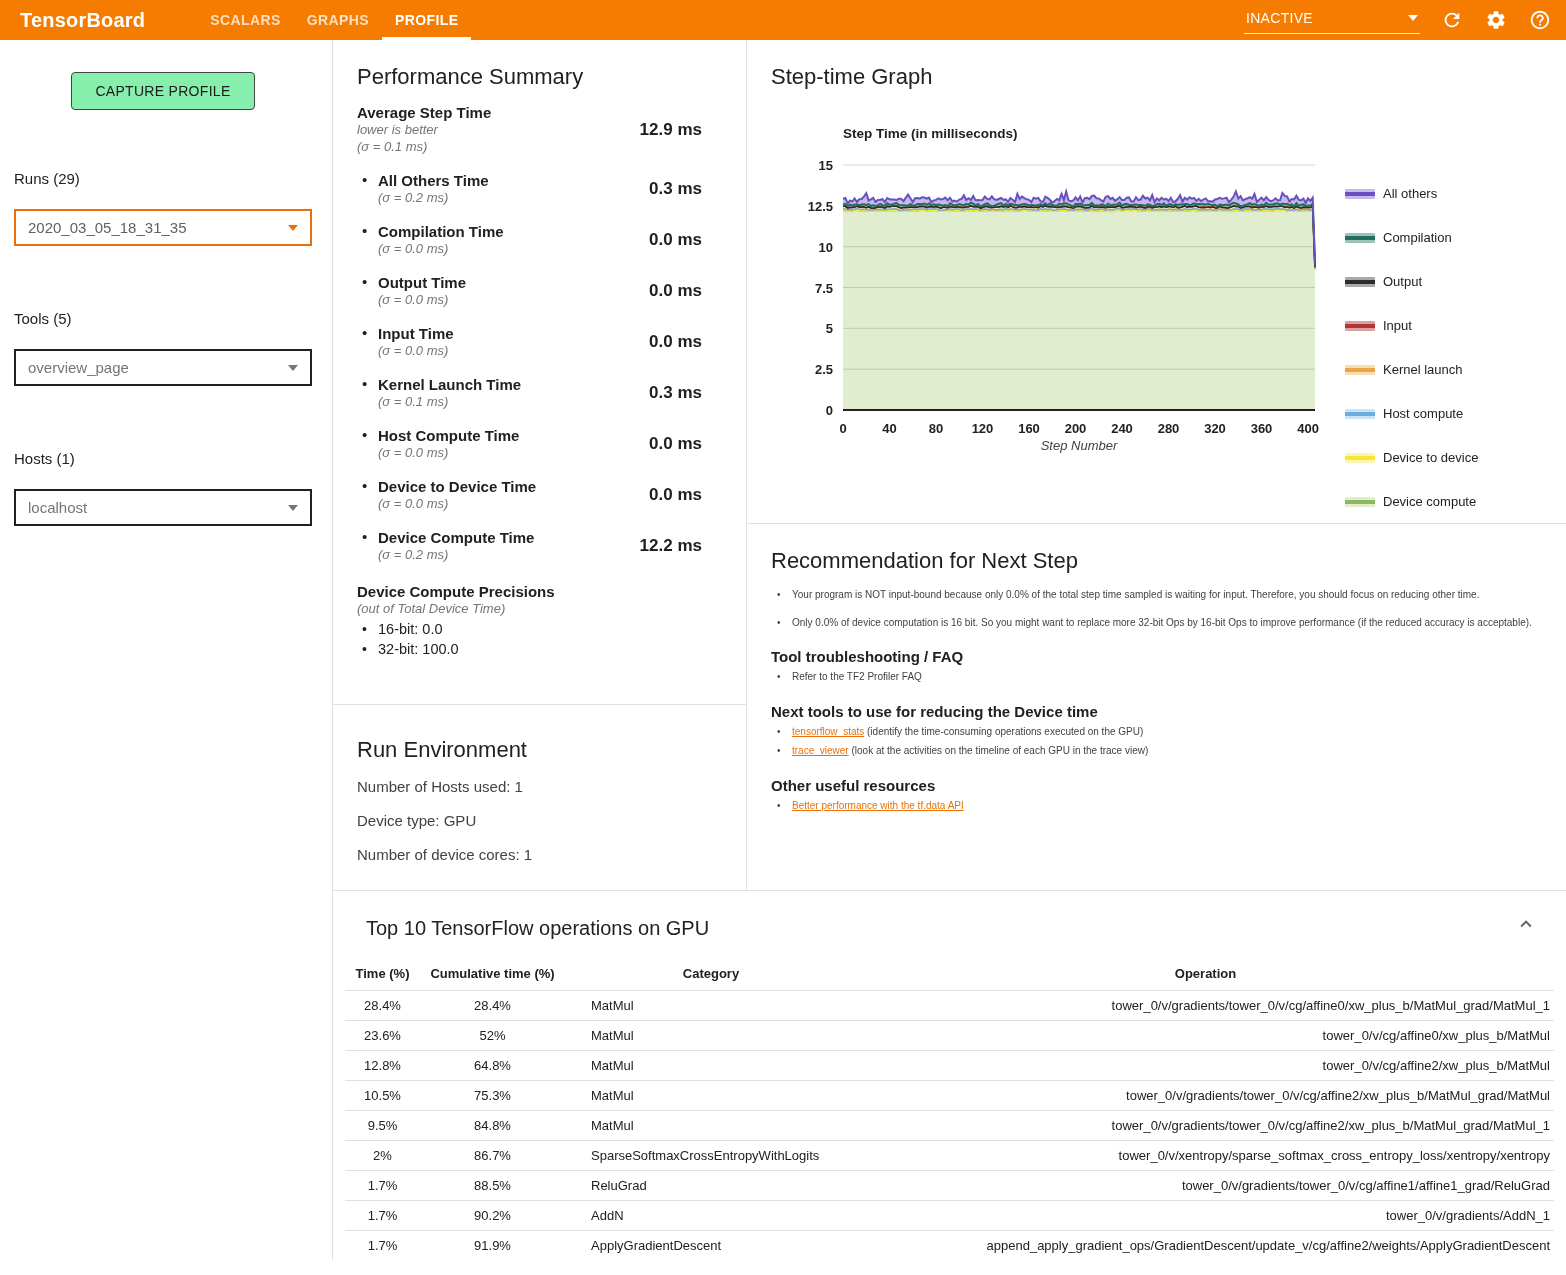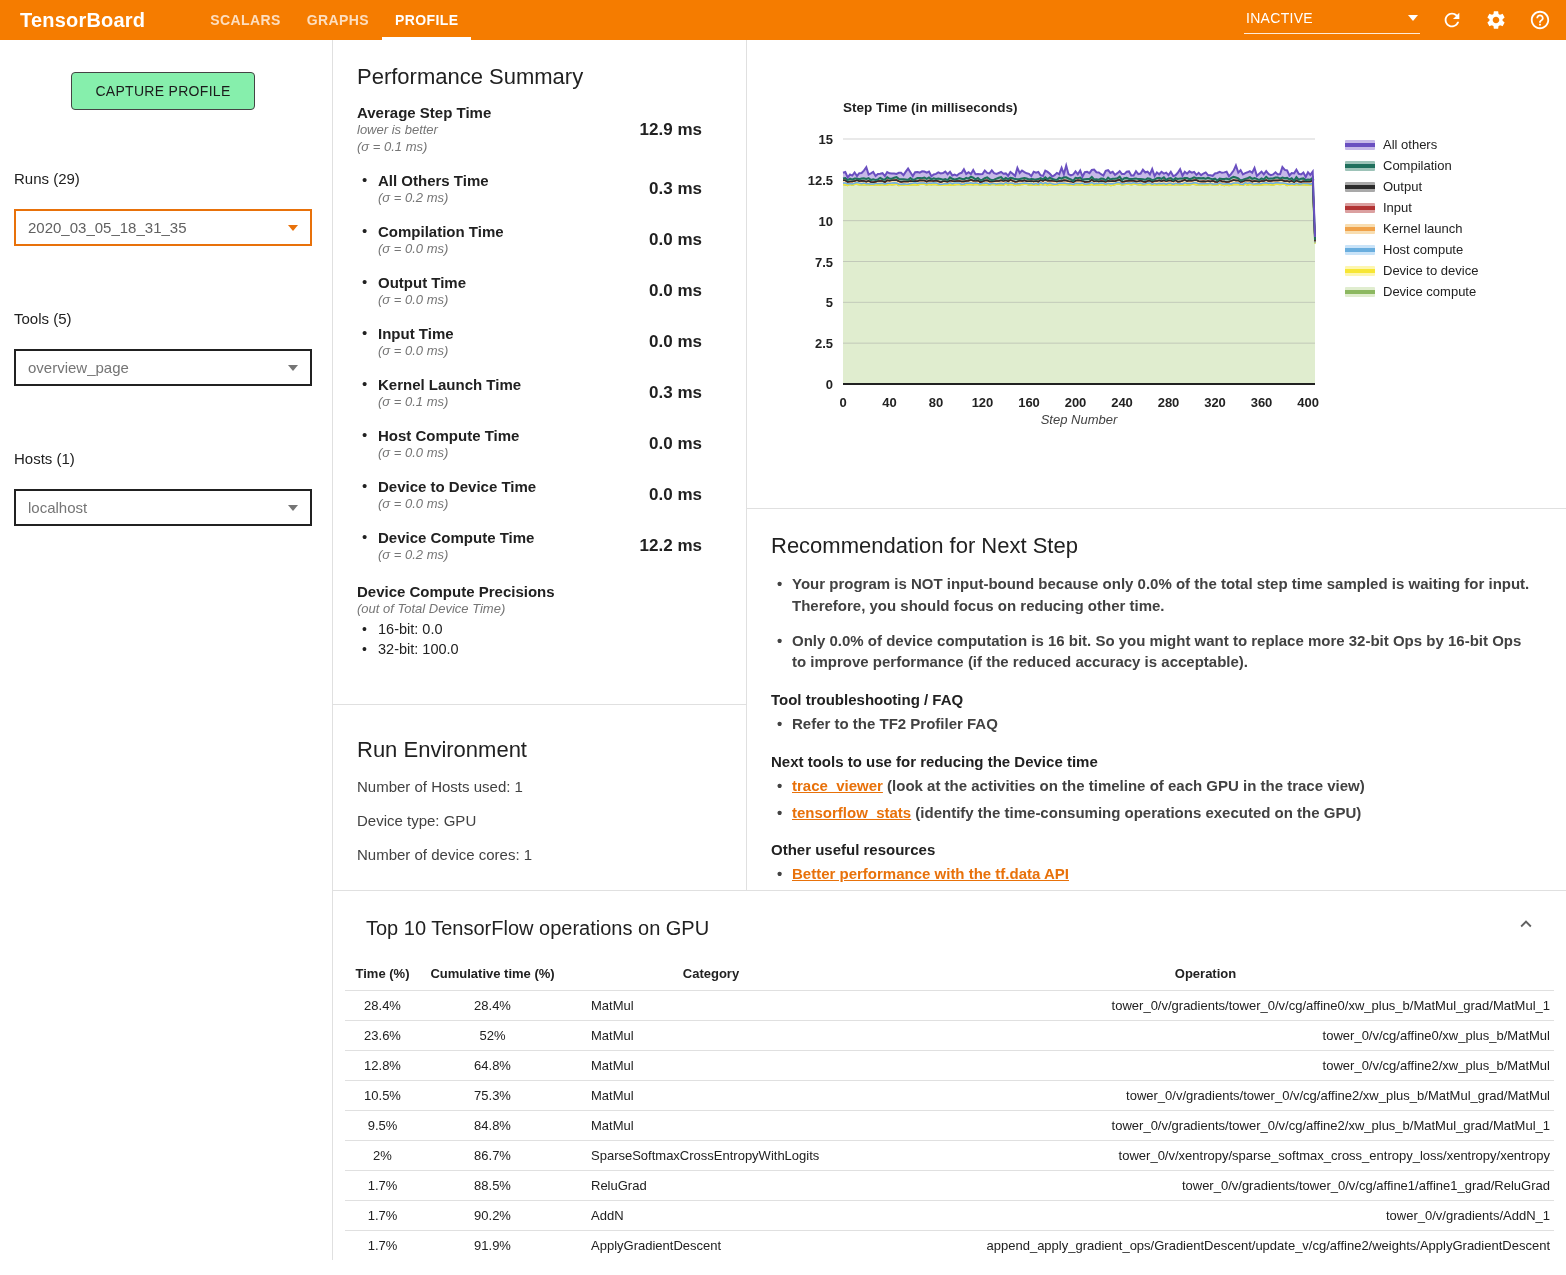--- a/index.html
+++ b/index.html
@@ -63,29 +63,29 @@
 
   
   .runenv { padding:32px 24px 0 24px; height:185px; }
   .runenv p { font-size:15px; color:#424242; margin-top:17px; }
   .runenv p:first-of-type { margin-top:15px; }
 
   
   .graph-sec { height:484px; padding:24px 0 0 24px; border-bottom:1px solid #e0e0e0; }
   .chart-row { display:flex; margin-top:30px; }
   .legend { margin-left:14px; margin-top:40px; }
-  .legend-item { display:flex; align-items:center; height:21px; }
+  .legend-item { display:flex; align-items:center; height:21px;margin-top:23px; }
   .lg-swatch { width:30px; height:10px; position:relative; border-radius:1px; }
   .lg-line { position:absolute; left:0; right:0; top:3px; height:4px; }
   .lg-label { margin-left:8px; font-size:13px; color:#222; }
 
   
   .rec-sec { padding:24px 30px 0 24px; }
   .rec-sec ul { list-style:none; margin-top:14px; }
-  .rec-sec li { font-size:15px; color:#424242; line-height:1.45; position:relative; padding-left:21px; margin-bottom:13px;font-weight:bold; }
+  .rec-sec li { font-size:10px; color:#424242; line-height:1.45; position:relative; padding-left:21px; margin-bottom:13px; }
   .rec-sec li::before { content:"•"; position:absolute; left:6px; color:#424242; }
   .rec-sub { font-size:15px; font-weight:bold; color:#212121; margin-top:18px; }
   .rec-sec ul.tight { margin-top:5px; }
   .rec-sec ul.tight li { margin-bottom:5px; }
   .link { color:#e8710a; text-decoration:underline; cursor:pointer; }
 
   
   .topops { border-top:1px solid #e0e0e0; height:370px; position:relative; padding-top:26px; }
   .topops-title { font-size:20px; font-weight:400; margin-left:33px; }
   .collapse-btn { position:absolute; top:20px; right:26px; width:28px; height:28px; background:none; border:none; cursor:pointer; }
@@ -240,20 +240,21 @@
         <div class="runenv">
           <div class="sec-title">Run Environment</div>
           <p>Number of Hosts used: 1</p>
           <p>Device type: GPU</p>
           <p>Number of device cores: 1</p>
         </div>
       </div>
 
       <div class="col-right">
         <div class="graph-sec">
+          <div class="sec-title">Step-time Graph</div>
           <div class="chart-row">
             <svg id="chart" width="560" height="340">
                 <path d="M72 78.71982987893747 L72.0 78.7 L74.3 78.0 L76.7 83.3 L79.0 80.5 L81.3 81.6 L83.6 78.5 L86.0 82.0 L88.3 79.2 L90.6 79.0 L92.9 76.6 L95.3 73.2 L97.6 80.5 L99.9 79.4 L102.2 78.0 L104.6 82.0 L106.9 80.0 L109.2 79.7 L111.5 79.2 L113.9 82.1 L116.2 78.1 L118.5 79.3 L120.8 79.6 L123.2 79.4 L125.5 79.9 L127.8 78.8 L130.1 78.7 L132.5 81.1 L134.8 77.7 L137.1 74.6 L139.4 78.2 L141.8 82.1 L144.1 78.2 L146.4 78.1 L148.7 78.6 L151.1 77.3 L153.4 77.5 L155.7 78.6 L158.0 77.5 L160.4 82.2 L162.7 80.4 L165.0 79.9 L167.3 78.4 L169.7 79.4 L172.0 79.1 L174.3 77.6 L176.6 80.2 L179.0 77.8 L181.3 81.4 L183.6 80.5 L185.9 81.6 L188.3 79.6 L190.6 78.8 L192.9 75.3 L195.2 79.9 L197.6 78.2 L199.9 80.0 L202.2 76.0 L204.5 80.3 L206.9 80.1 L209.2 80.2 L211.5 80.1 L213.8 76.5 L216.2 78.9 L218.5 79.4 L220.8 76.4 L223.1 79.2 L225.5 80.0 L227.8 79.0 L230.1 78.0 L232.4 79.7 L234.8 79.4 L237.1 81.8 L239.4 78.0 L241.7 79.7 L244.1 81.9 L246.4 73.9 L248.7 79.0 L251.0 76.5 L253.4 78.1 L255.7 79.3 L258.0 79.9 L260.3 82.2 L262.7 77.7 L265.0 78.7 L267.3 78.0 L269.6 81.3 L272.0 81.9 L274.3 76.7 L276.6 77.9 L278.9 79.8 L281.3 82.5 L283.6 81.2 L285.9 78.9 L288.2 80.2 L290.6 73.9 L292.9 80.1 L295.2 71.6 L297.5 80.2 L299.9 81.5 L302.2 80.5 L304.5 77.4 L306.8 80.2 L309.2 76.4 L311.5 82.5 L313.8 78.2 L316.1 77.8 L318.5 79.2 L320.8 76.0 L323.1 75.6 L325.4 78.2 L327.8 78.5 L330.1 80.2 L332.4 81.5 L334.7 76.8 L337.1 76.2 L339.4 78.9 L341.7 77.8 L344.0 80.8 L346.4 79.2 L348.7 77.1 L351.0 80.1 L353.3 80.1 L355.7 77.8 L358.0 77.4 L360.3 81.4 L362.6 81.5 L365.0 77.2 L367.3 80.1 L369.6 79.6 L371.9 75.8 L374.3 78.5 L376.6 77.6 L378.9 80.4 L381.2 75.1 L383.6 82.0 L385.9 78.5 L388.2 80.3 L390.5 77.8 L392.9 79.6 L395.2 78.6 L397.5 81.1 L399.8 77.8 L402.2 82.1 L404.5 81.3 L406.8 78.8 L409.1 75.3 L411.5 81.7 L413.8 77.8 L416.1 79.7 L418.4 77.3 L420.8 78.6 L423.1 78.0 L425.4 80.9 L427.7 78.8 L430.1 81.1 L432.4 79.5 L434.7 78.4 L437.0 81.1 L439.4 81.2 L441.7 81.8 L444.0 79.5 L446.3 79.0 L448.7 77.8 L451.0 78.8 L453.3 78.4 L455.6 77.7 L458.0 82.3 L460.3 79.6 L462.6 76.6 L464.9 71.5 L467.3 78.6 L469.6 76.1 L471.9 80.4 L474.2 79.1 L476.6 78.3 L478.9 77.1 L481.2 78.7 L483.5 73.9 L485.9 81.9 L488.2 79.7 L490.5 77.7 L492.8 80.4 L495.2 77.2 L497.5 79.9 L499.8 81.1 L502.1 80.4 L504.5 78.3 L506.8 80.4 L509.1 80.1 L511.4 73.1 L513.8 75.9 L516.1 76.4 L518.4 81.5 L520.7 79.0 L523.1 79.4 L525.4 75.8 L527.7 79.8 L530.0 80.5 L532.4 78.6 L534.7 83.0 L537.0 78.3 L539.3 80.9 L541.7 77.7 L544.0 143.0 L544 290 L72 290 Z" fill="#c7b9e8" stroke="none"></path>
                 <path d="M72 84.43516193683573 L72.0 84.4 L74.3 84.0 L76.7 86.1 L79.0 84.6 L81.3 85.7 L83.6 84.5 L86.0 84.5 L88.3 85.3 L90.6 84.5 L92.9 84.2 L95.3 84.9 L97.6 84.1 L99.9 86.0 L102.2 85.2 L104.6 85.9 L106.9 85.4 L109.2 83.9 L111.5 85.2 L113.9 85.6 L116.2 83.3 L118.5 84.6 L120.8 84.7 L123.2 83.7 L125.5 83.1 L127.8 84.9 L130.1 85.3 L132.5 85.3 L134.8 85.5 L137.1 85.9 L139.4 84.1 L141.8 85.9 L144.1 85.1 L146.4 84.1 L148.7 83.9 L151.1 84.3 L153.4 83.6 L155.7 84.8 L158.0 83.5 L160.4 85.3 L162.7 84.2 L165.0 84.9 L167.3 84.4 L169.7 84.9 L172.0 85.6 L174.3 85.0 L176.6 86.1 L179.0 83.3 L181.3 84.8 L183.6 85.4 L185.9 85.1 L188.3 84.0 L190.6 84.7 L192.9 85.3 L195.2 83.8 L197.6 84.6 L199.9 82.7 L202.2 83.6 L204.5 85.3 L206.9 83.9 L209.2 86.0 L211.5 85.7 L213.8 84.2 L216.2 83.4 L218.5 85.1 L220.8 86.2 L223.1 85.6 L225.5 84.6 L227.8 83.7 L230.1 83.1 L232.4 85.5 L234.8 83.9 L237.1 85.2 L239.4 83.7 L241.7 84.2 L244.1 85.1 L246.4 85.2 L248.7 84.9 L251.0 84.5 L253.4 84.1 L255.7 84.5 L258.0 85.4 L260.3 84.9 L262.7 85.3 L265.0 85.6 L267.3 85.1 L269.6 84.0 L272.0 85.3 L274.3 83.4 L276.6 85.3 L278.9 83.5 L281.3 85.1 L283.6 85.6 L285.9 85.9 L288.2 83.7 L290.6 84.7 L292.9 83.3 L295.2 83.3 L297.5 84.5 L299.9 85.3 L302.2 86.8 L304.5 83.8 L306.8 84.2 L309.2 83.6 L311.5 85.6 L313.8 85.2 L316.1 85.0 L318.5 84.9 L320.8 82.9 L323.1 85.5 L325.4 85.2 L327.8 85.7 L330.1 84.5 L332.4 84.7 L334.7 86.4 L337.1 83.7 L339.4 85.5 L341.7 84.8 L344.0 84.7 L346.4 84.3 L348.7 82.7 L351.0 86.0 L353.3 84.3 L355.7 83.9 L358.0 84.9 L360.3 84.9 L362.6 84.7 L365.0 84.4 L367.3 85.1 L369.6 84.9 L371.9 85.2 L374.3 85.8 L376.6 84.4 L378.9 84.8 L381.2 86.2 L383.6 85.4 L385.9 84.2 L388.2 83.8 L390.5 84.8 L392.9 83.3 L395.2 85.9 L397.5 84.5 L399.8 84.1 L402.2 86.1 L404.5 84.2 L406.8 85.0 L409.1 84.4 L411.5 84.6 L413.8 83.9 L416.1 84.0 L418.4 85.1 L420.8 84.5 L423.1 83.4 L425.4 84.2 L427.7 84.0 L430.1 84.3 L432.4 84.1 L434.7 84.8 L437.0 83.7 L439.4 84.6 L441.7 85.2 L444.0 84.7 L446.3 86.5 L448.7 84.6 L451.0 85.0 L453.3 84.9 L455.6 84.6 L458.0 85.5 L460.3 83.9 L462.6 82.9 L464.9 83.5 L467.3 84.4 L469.6 86.5 L471.9 85.8 L474.2 84.9 L476.6 84.2 L478.9 83.1 L481.2 84.9 L483.5 84.0 L485.9 84.8 L488.2 86.1 L490.5 84.4 L492.8 85.4 L495.2 82.9 L497.5 84.7 L499.8 84.5 L502.1 84.5 L504.5 83.5 L506.8 83.4 L509.1 84.7 L511.4 83.5 L513.8 84.3 L516.1 83.9 L518.4 85.4 L520.7 84.3 L523.1 86.6 L525.4 83.2 L527.7 85.7 L530.0 84.7 L532.4 84.4 L534.7 86.1 L537.0 85.6 L539.3 85.7 L541.7 83.8 L544.0 145.9 L544 290 L72 290 Z" fill="#9dc3b8" stroke="none"></path>
                 <path d="M72 86.27735547238962 L72.0 86.3 L74.3 86.3 L76.7 87.9 L79.0 87.5 L81.3 87.4 L83.6 87.1 L86.0 86.1 L88.3 87.2 L90.6 86.7 L92.9 86.9 L95.3 87.8 L97.6 86.8 L99.9 88.0 L102.2 88.2 L104.6 87.7 L106.9 87.0 L109.2 87.0 L111.5 87.1 L113.9 88.1 L116.2 86.3 L118.5 86.7 L120.8 86.3 L123.2 86.2 L125.5 86.1 L127.8 87.2 L130.1 88.0 L132.5 87.4 L134.8 87.6 L137.1 87.4 L139.4 86.9 L141.8 87.3 L144.1 86.9 L146.4 87.2 L148.7 86.3 L151.1 86.4 L153.4 86.6 L155.7 87.6 L158.0 86.5 L160.4 86.8 L162.7 86.9 L165.0 86.6 L167.3 87.3 L169.7 88.1 L172.0 87.3 L174.3 87.3 L176.6 87.7 L179.0 86.5 L181.3 87.0 L183.6 87.2 L185.9 87.1 L188.3 87.0 L190.6 87.5 L192.9 87.5 L195.2 86.9 L197.6 86.8 L199.9 85.8 L202.2 86.8 L204.5 86.7 L206.9 86.5 L209.2 88.1 L211.5 87.5 L213.8 86.5 L216.2 86.3 L218.5 87.5 L220.8 87.6 L223.1 87.3 L225.5 87.0 L227.8 86.9 L230.1 86.2 L232.4 86.9 L234.8 86.2 L237.1 87.4 L239.4 85.9 L241.7 86.9 L244.1 87.7 L246.4 87.4 L248.7 86.5 L251.0 86.9 L253.4 86.4 L255.7 87.2 L258.0 87.2 L260.3 87.0 L262.7 87.4 L265.0 87.1 L267.3 87.6 L269.6 86.1 L272.0 86.9 L274.3 85.7 L276.6 86.7 L278.9 86.4 L281.3 86.8 L283.6 87.1 L285.9 87.4 L288.2 86.9 L290.6 86.9 L292.9 86.2 L295.2 86.5 L297.5 87.2 L299.9 87.4 L302.2 88.2 L304.5 86.8 L306.8 86.3 L309.2 86.6 L311.5 86.9 L313.8 87.9 L316.1 87.7 L318.5 87.5 L320.8 85.6 L323.1 87.5 L325.4 86.7 L327.8 87.4 L330.1 87.0 L332.4 87.2 L334.7 87.8 L337.1 86.7 L339.4 87.3 L341.7 87.0 L344.0 87.2 L346.4 86.2 L348.7 85.7 L351.0 87.8 L353.3 87.5 L355.7 86.9 L358.0 86.7 L360.3 86.5 L362.6 86.7 L365.0 87.5 L367.3 87.3 L369.6 86.5 L371.9 87.5 L374.3 88.0 L376.6 87.0 L378.9 86.6 L381.2 88.0 L383.6 87.0 L385.9 87.1 L388.2 86.3 L390.5 87.3 L392.9 86.4 L395.2 87.3 L397.5 86.5 L399.8 86.6 L402.2 87.5 L404.5 86.2 L406.8 87.8 L409.1 87.6 L411.5 86.8 L413.8 85.8 L416.1 87.1 L418.4 86.5 L420.8 86.7 L423.1 86.3 L425.4 86.1 L427.7 87.2 L430.1 87.6 L432.4 87.2 L434.7 87.6 L437.0 86.9 L439.4 87.4 L441.7 86.8 L444.0 87.8 L446.3 87.9 L448.7 86.1 L451.0 87.5 L453.3 87.4 L455.6 87.9 L458.0 87.7 L460.3 86.9 L462.6 86.1 L464.9 86.5 L467.3 86.4 L469.6 88.0 L471.9 87.6 L474.2 86.3 L476.6 86.6 L478.9 86.4 L481.2 87.6 L483.5 87.0 L485.9 87.3 L488.2 87.7 L490.5 86.9 L492.8 86.9 L495.2 86.1 L497.5 87.1 L499.8 86.9 L502.1 86.5 L504.5 86.5 L506.8 86.4 L509.1 86.2 L511.4 86.2 L513.8 87.2 L516.1 86.9 L518.4 87.7 L520.7 86.9 L523.1 88.1 L525.4 86.3 L527.7 87.6 L530.0 87.9 L532.4 87.2 L534.7 87.6 L537.0 87.4 L539.3 87.4 L541.7 86.3 L544.0 147.2 L544 290 L72 290 Z" fill="#a9a9a9" stroke="none"></path>
                 <path d="M72 86.27735547238962 L72.0 86.3 L74.3 86.3 L76.7 87.9 L79.0 87.5 L81.3 87.4 L83.6 87.1 L86.0 86.1 L88.3 87.2 L90.6 86.7 L92.9 86.9 L95.3 87.8 L97.6 86.8 L99.9 88.0 L102.2 88.2 L104.6 87.7 L106.9 87.0 L109.2 87.0 L111.5 87.1 L113.9 88.1 L116.2 86.3 L118.5 86.7 L120.8 86.3 L123.2 86.2 L125.5 86.1 L127.8 87.2 L130.1 88.0 L132.5 87.4 L134.8 87.6 L137.1 87.4 L139.4 86.9 L141.8 87.3 L144.1 86.9 L146.4 87.2 L148.7 86.3 L151.1 86.4 L153.4 86.6 L155.7 87.6 L158.0 86.5 L160.4 86.8 L162.7 86.9 L165.0 86.6 L167.3 87.3 L169.7 88.1 L172.0 87.3 L174.3 87.3 L176.6 87.7 L179.0 86.5 L181.3 87.0 L183.6 87.2 L185.9 87.1 L188.3 87.0 L190.6 87.5 L192.9 87.5 L195.2 86.9 L197.6 86.8 L199.9 85.8 L202.2 86.8 L204.5 86.7 L206.9 86.5 L209.2 88.1 L211.5 87.5 L213.8 86.5 L216.2 86.3 L218.5 87.5 L220.8 87.6 L223.1 87.3 L225.5 87.0 L227.8 86.9 L230.1 86.2 L232.4 86.9 L234.8 86.2 L237.1 87.4 L239.4 85.9 L241.7 86.9 L244.1 87.7 L246.4 87.4 L248.7 86.5 L251.0 86.9 L253.4 86.4 L255.7 87.2 L258.0 87.2 L260.3 87.0 L262.7 87.4 L265.0 87.1 L267.3 87.6 L269.6 86.1 L272.0 86.9 L274.3 85.7 L276.6 86.7 L278.9 86.4 L281.3 86.8 L283.6 87.1 L285.9 87.4 L288.2 86.9 L290.6 86.9 L292.9 86.2 L295.2 86.5 L297.5 87.2 L299.9 87.4 L302.2 88.2 L304.5 86.8 L306.8 86.3 L309.2 86.6 L311.5 86.9 L313.8 87.9 L316.1 87.7 L318.5 87.5 L320.8 85.6 L323.1 87.5 L325.4 86.7 L327.8 87.4 L330.1 87.0 L332.4 87.2 L334.7 87.8 L337.1 86.7 L339.4 87.3 L341.7 87.0 L344.0 87.2 L346.4 86.2 L348.7 85.7 L351.0 87.8 L353.3 87.5 L355.7 86.9 L358.0 86.7 L360.3 86.5 L362.6 86.7 L365.0 87.5 L367.3 87.3 L369.6 86.5 L371.9 87.5 L374.3 88.0 L376.6 87.0 L378.9 86.6 L381.2 88.0 L383.6 87.0 L385.9 87.1 L388.2 86.3 L390.5 87.3 L392.9 86.4 L395.2 87.3 L397.5 86.5 L399.8 86.6 L402.2 87.5 L404.5 86.2 L406.8 87.8 L409.1 87.6 L411.5 86.8 L413.8 85.8 L416.1 87.1 L418.4 86.5 L420.8 86.7 L423.1 86.3 L425.4 86.1 L427.7 87.2 L430.1 87.6 L432.4 87.2 L434.7 87.6 L437.0 86.9 L439.4 87.4 L441.7 86.8 L444.0 87.8 L446.3 87.9 L448.7 86.1 L451.0 87.5 L453.3 87.4 L455.6 87.9 L458.0 87.7 L460.3 86.9 L462.6 86.1 L464.9 86.5 L467.3 86.4 L469.6 88.0 L471.9 87.6 L474.2 86.3 L476.6 86.6 L478.9 86.4 L481.2 87.6 L483.5 87.0 L485.9 87.3 L488.2 87.7 L490.5 86.9 L492.8 86.9 L495.2 86.1 L497.5 87.1 L499.8 86.9 L502.1 86.5 L504.5 86.5 L506.8 86.4 L509.1 86.2 L511.4 86.2 L513.8 87.2 L516.1 86.9 L518.4 87.7 L520.7 86.9 L523.1 88.1 L525.4 86.3 L527.7 87.6 L530.0 87.9 L532.4 87.2 L534.7 87.6 L537.0 87.4 L539.3 87.4 L541.7 86.3 L544.0 147.2 L544 290 L72 290 Z" fill="#dba0a0" stroke="none"></path>
                 <path d="M72 86.27735547238962 L72.0 86.3 L74.3 86.3 L76.7 87.9 L79.0 87.5 L81.3 87.4 L83.6 87.1 L86.0 86.1 L88.3 87.2 L90.6 86.7 L92.9 86.9 L95.3 87.8 L97.6 86.8 L99.9 88.0 L102.2 88.2 L104.6 87.7 L106.9 87.0 L109.2 87.0 L111.5 87.1 L113.9 88.1 L116.2 86.3 L118.5 86.7 L120.8 86.3 L123.2 86.2 L125.5 86.1 L127.8 87.2 L130.1 88.0 L132.5 87.4 L134.8 87.6 L137.1 87.4 L139.4 86.9 L141.8 87.3 L144.1 86.9 L146.4 87.2 L148.7 86.3 L151.1 86.4 L153.4 86.6 L155.7 87.6 L158.0 86.5 L160.4 86.8 L162.7 86.9 L165.0 86.6 L167.3 87.3 L169.7 88.1 L172.0 87.3 L174.3 87.3 L176.6 87.7 L179.0 86.5 L181.3 87.0 L183.6 87.2 L185.9 87.1 L188.3 87.0 L190.6 87.5 L192.9 87.5 L195.2 86.9 L197.6 86.8 L199.9 85.8 L202.2 86.8 L204.5 86.7 L206.9 86.5 L209.2 88.1 L211.5 87.5 L213.8 86.5 L216.2 86.3 L218.5 87.5 L220.8 87.6 L223.1 87.3 L225.5 87.0 L227.8 86.9 L230.1 86.2 L232.4 86.9 L234.8 86.2 L237.1 87.4 L239.4 85.9 L241.7 86.9 L244.1 87.7 L246.4 87.4 L248.7 86.5 L251.0 86.9 L253.4 86.4 L255.7 87.2 L258.0 87.2 L260.3 87.0 L262.7 87.4 L265.0 87.1 L267.3 87.6 L269.6 86.1 L272.0 86.9 L274.3 85.7 L276.6 86.7 L278.9 86.4 L281.3 86.8 L283.6 87.1 L285.9 87.4 L288.2 86.9 L290.6 86.9 L292.9 86.2 L295.2 86.5 L297.5 87.2 L299.9 87.4 L302.2 88.2 L304.5 86.8 L306.8 86.3 L309.2 86.6 L311.5 86.9 L313.8 87.9 L316.1 87.7 L318.5 87.5 L320.8 85.6 L323.1 87.5 L325.4 86.7 L327.8 87.4 L330.1 87.0 L332.4 87.2 L334.7 87.8 L337.1 86.7 L339.4 87.3 L341.7 87.0 L344.0 87.2 L346.4 86.2 L348.7 85.7 L351.0 87.8 L353.3 87.5 L355.7 86.9 L358.0 86.7 L360.3 86.5 L362.6 86.7 L365.0 87.5 L367.3 87.3 L369.6 86.5 L371.9 87.5 L374.3 88.0 L376.6 87.0 L378.9 86.6 L381.2 88.0 L383.6 87.0 L385.9 87.1 L388.2 86.3 L390.5 87.3 L392.9 86.4 L395.2 87.3 L397.5 86.5 L399.8 86.6 L402.2 87.5 L404.5 86.2 L406.8 87.8 L409.1 87.6 L411.5 86.8 L413.8 85.8 L416.1 87.1 L418.4 86.5 L420.8 86.7 L423.1 86.3 L425.4 86.1 L427.7 87.2 L430.1 87.6 L432.4 87.2 L434.7 87.6 L437.0 86.9 L439.4 87.4 L441.7 86.8 L444.0 87.8 L446.3 87.9 L448.7 86.1 L451.0 87.5 L453.3 87.4 L455.6 87.9 L458.0 87.7 L460.3 86.9 L462.6 86.1 L464.9 86.5 L467.3 86.4 L469.6 88.0 L471.9 87.6 L474.2 86.3 L476.6 86.6 L478.9 86.4 L481.2 87.6 L483.5 87.0 L485.9 87.3 L488.2 87.7 L490.5 86.9 L492.8 86.9 L495.2 86.1 L497.5 87.1 L499.8 86.9 L502.1 86.5 L504.5 86.5 L506.8 86.4 L509.1 86.2 L511.4 86.2 L513.8 87.2 L516.1 86.9 L518.4 87.7 L520.7 86.9 L523.1 88.1 L525.4 86.3 L527.7 87.6 L530.0 87.9 L532.4 87.2 L534.7 87.6 L537.0 87.4 L539.3 87.4 L541.7 86.3 L544.0 147.2 L544 290 L72 290 Z" fill="#f8ddb0" stroke="none"></path>
                 <path d="M72 88.94914128653707 L72.0 88.9 L74.3 89.1 L76.7 89.7 L79.0 89.5 L81.3 90.0 L83.6 89.2 L86.0 88.4 L88.3 89.1 L90.6 89.8 L92.9 89.1 L95.3 89.7 L97.6 89.8 L99.9 90.0 L102.2 90.0 L104.6 89.6 L106.9 89.6 L109.2 89.6 L111.5 89.2 L113.9 90.0 L116.2 89.2 L118.5 89.3 L120.8 89.1 L123.2 88.8 L125.5 89.1 L127.8 89.9 L130.1 90.2 L132.5 89.8 L134.8 90.1 L137.1 90.3 L139.4 89.4 L141.8 89.3 L144.1 88.7 L146.4 89.4 L148.7 89.0 L151.1 89.0 L153.4 89.1 L155.7 89.7 L158.0 88.9 L160.4 89.3 L162.7 88.8 L165.0 88.9 L167.3 89.7 L169.7 90.4 L172.0 90.1 L174.3 89.6 L176.6 89.7 L179.0 88.9 L181.3 89.8 L183.6 89.1 L185.9 89.1 L188.3 89.1 L190.6 90.2 L192.9 90.0 L195.2 89.0 L197.6 89.3 L199.9 88.7 L202.2 89.4 L204.5 88.7 L206.9 89.4 L209.2 90.0 L211.5 89.3 L213.8 89.1 L216.2 89.2 L218.5 90.2 L220.8 89.5 L223.1 89.6 L225.5 89.9 L227.8 89.6 L230.1 89.2 L232.4 90.0 L234.8 88.3 L237.1 89.6 L239.4 88.9 L241.7 89.2 L244.1 89.9 L246.4 89.7 L248.7 89.4 L251.0 89.2 L253.4 88.9 L255.7 89.3 L258.0 89.8 L260.3 89.3 L262.7 90.2 L265.0 89.3 L267.3 90.4 L269.6 88.5 L272.0 89.9 L274.3 88.7 L276.6 89.7 L278.9 89.1 L281.3 89.8 L283.6 90.2 L285.9 89.9 L288.2 89.0 L290.6 89.2 L292.9 89.1 L295.2 89.5 L297.5 89.7 L299.9 89.8 L302.2 90.4 L304.5 89.3 L306.8 89.4 L309.2 89.5 L311.5 89.1 L313.8 90.2 L316.1 89.9 L318.5 89.6 L320.8 88.4 L323.1 90.0 L325.4 89.3 L327.8 89.5 L330.1 89.0 L332.4 89.3 L334.7 90.2 L337.1 89.3 L339.4 89.8 L341.7 89.8 L344.0 89.3 L346.4 88.3 L348.7 88.5 L351.0 90.0 L353.3 89.5 L355.7 89.2 L358.0 88.8 L360.3 89.5 L362.6 88.6 L365.0 89.4 L367.3 89.4 L369.6 89.0 L371.9 89.9 L374.3 89.8 L376.6 89.1 L378.9 89.1 L381.2 90.1 L383.6 89.4 L385.9 89.9 L388.2 89.3 L390.5 89.7 L392.9 89.2 L395.2 90.2 L397.5 89.3 L399.8 89.2 L402.2 90.3 L404.5 89.3 L406.8 89.7 L409.1 89.6 L411.5 89.9 L413.8 88.8 L416.1 89.4 L418.4 89.5 L420.8 89.5 L423.1 88.6 L425.4 89.1 L427.7 89.7 L430.1 89.7 L432.4 89.6 L434.7 89.8 L437.0 89.7 L439.4 89.2 L441.7 89.9 L444.0 90.0 L446.3 89.9 L448.7 88.9 L451.0 89.7 L453.3 90.1 L455.6 89.7 L458.0 89.7 L460.3 89.9 L462.6 89.1 L464.9 89.0 L467.3 89.1 L469.6 90.0 L471.9 90.4 L474.2 88.6 L476.6 89.4 L478.9 88.7 L481.2 89.7 L483.5 89.9 L485.9 89.4 L488.2 89.7 L490.5 89.6 L492.8 89.1 L495.2 88.7 L497.5 89.4 L499.8 89.0 L502.1 89.5 L504.5 88.7 L506.8 88.8 L509.1 88.9 L511.4 89.1 L513.8 89.3 L516.1 89.8 L518.4 90.3 L520.7 89.5 L523.1 90.3 L525.4 89.2 L527.7 90.0 L530.0 89.9 L532.4 89.2 L534.7 89.6 L537.0 89.5 L539.3 90.1 L541.7 89.3 L544.0 148.6 L544 290 L72 290 Z" fill="#c9e3f8" stroke="none"></path>
                 <path d="M72 90.60122443082435 L72.0 90.6 L74.3 90.8 L76.7 91.4 L79.0 90.4 L81.3 91.3 L83.6 90.3 L86.0 90.2 L88.3 90.8 L90.6 90.7 L92.9 90.6 L95.3 90.8 L97.6 90.8 L99.9 91.2 L102.2 91.2 L104.6 90.6 L106.9 91.3 L109.2 90.9 L111.5 90.6 L113.9 91.2 L116.2 90.9 L118.5 90.2 L120.8 90.7 L123.2 90.4 L125.5 90.2 L127.8 91.4 L130.1 91.0 L132.5 91.1 L134.8 91.2 L137.1 91.2 L139.4 90.9 L141.8 90.7 L144.1 90.5 L146.4 91.1 L148.7 90.3 L151.1 90.1 L153.4 90.2 L155.7 91.0 L158.0 90.3 L160.4 90.8 L162.7 90.3 L165.0 90.6 L167.3 91.0 L169.7 91.2 L172.0 90.9 L174.3 91.2 L176.6 91.2 L179.0 90.7 L181.3 91.3 L183.6 90.7 L185.9 90.6 L188.3 90.4 L190.6 91.1 L192.9 91.3 L195.2 90.5 L197.6 90.2 L199.9 90.5 L202.2 90.8 L204.5 90.3 L206.9 90.5 L209.2 90.9 L211.5 90.9 L213.8 90.8 L216.2 90.6 L218.5 91.2 L220.8 90.4 L223.1 90.4 L225.5 91.3 L227.8 91.1 L230.1 90.9 L232.4 91.1 L234.8 90.1 L237.1 91.0 L239.4 90.2 L241.7 90.6 L244.1 91.4 L246.4 91.1 L248.7 91.1 L251.0 90.4 L253.4 90.3 L255.7 90.2 L258.0 91.0 L260.3 90.7 L262.7 91.3 L265.0 90.8 L267.3 91.2 L269.6 90.3 L272.0 90.8 L274.3 90.4 L276.6 91.4 L278.9 90.6 L281.3 90.9 L283.6 91.3 L285.9 91.3 L288.2 90.6 L290.6 90.6 L292.9 90.6 L295.2 90.5 L297.5 90.7 L299.9 91.3 L302.2 91.3 L304.5 90.8 L306.8 90.8 L309.2 90.9 L311.5 90.7 L313.8 91.2 L316.1 91.0 L318.5 91.1 L320.8 90.2 L323.1 91.2 L325.4 91.0 L327.8 91.0 L330.1 90.5 L332.4 90.8 L334.7 91.2 L337.1 90.4 L339.4 91.4 L341.7 91.2 L344.0 90.5 L346.4 90.1 L348.7 90.1 L351.0 90.9 L353.3 90.4 L355.7 90.2 L358.0 90.3 L360.3 90.7 L362.6 90.2 L365.0 90.2 L367.3 90.7 L369.6 90.7 L371.9 91.0 L374.3 90.7 L376.6 90.6 L378.9 90.6 L381.2 91.2 L383.6 90.8 L385.9 91.1 L388.2 91.1 L390.5 91.2 L392.9 90.8 L395.2 91.3 L397.5 90.6 L399.8 90.7 L402.2 91.2 L404.5 90.8 L406.8 90.6 L409.1 91.1 L411.5 91.3 L413.8 90.5 L416.1 91.1 L418.4 90.9 L420.8 90.3 L423.1 90.2 L425.4 90.8 L427.7 90.7 L430.1 90.8 L432.4 91.3 L434.7 90.7 L437.0 91.0 L439.4 90.2 L441.7 91.0 L444.0 91.1 L446.3 91.2 L448.7 90.1 L451.0 91.0 L453.3 91.4 L455.6 90.7 L458.0 91.4 L460.3 90.9 L462.6 90.4 L464.9 90.3 L467.3 90.4 L469.6 91.2 L471.9 91.2 L474.2 90.1 L476.6 91.2 L478.9 90.4 L481.2 90.6 L483.5 91.2 L485.9 91.1 L488.2 90.7 L490.5 91.0 L492.8 90.4 L495.2 90.4 L497.5 90.2 L499.8 90.7 L502.1 91.0 L504.5 90.3 L506.8 90.3 L509.1 90.4 L511.4 90.2 L513.8 90.1 L516.1 91.4 L518.4 91.1 L520.7 91.2 L523.1 91.3 L525.4 90.5 L527.7 91.1 L530.0 90.8 L532.4 90.6 L534.7 90.9 L537.0 91.0 L539.3 91.1 L541.7 90.5 L544.0 149.5 L544 290 L72 290 Z" fill="#fdf6b0" stroke="none"></path>
                 <path d="M72 90.60122443082435 L72.0 90.6 L74.3 90.8 L76.7 91.4 L79.0 90.4 L81.3 91.3 L83.6 90.3 L86.0 90.2 L88.3 90.8 L90.6 90.7 L92.9 90.6 L95.3 90.8 L97.6 90.8 L99.9 91.2 L102.2 91.2 L104.6 90.6 L106.9 91.3 L109.2 90.9 L111.5 90.6 L113.9 91.2 L116.2 90.9 L118.5 90.2 L120.8 90.7 L123.2 90.4 L125.5 90.2 L127.8 91.4 L130.1 91.0 L132.5 91.1 L134.8 91.2 L137.1 91.2 L139.4 90.9 L141.8 90.7 L144.1 90.5 L146.4 91.1 L148.7 90.3 L151.1 90.1 L153.4 90.2 L155.7 91.0 L158.0 90.3 L160.4 90.8 L162.7 90.3 L165.0 90.6 L167.3 91.0 L169.7 91.2 L172.0 90.9 L174.3 91.2 L176.6 91.2 L179.0 90.7 L181.3 91.3 L183.6 90.7 L185.9 90.6 L188.3 90.4 L190.6 91.1 L192.9 91.3 L195.2 90.5 L197.6 90.2 L199.9 90.5 L202.2 90.8 L204.5 90.3 L206.9 90.5 L209.2 90.9 L211.5 90.9 L213.8 90.8 L216.2 90.6 L218.5 91.2 L220.8 90.4 L223.1 90.4 L225.5 91.3 L227.8 91.1 L230.1 90.9 L232.4 91.1 L234.8 90.1 L237.1 91.0 L239.4 90.2 L241.7 90.6 L244.1 91.4 L246.4 91.1 L248.7 91.1 L251.0 90.4 L253.4 90.3 L255.7 90.2 L258.0 91.0 L260.3 90.7 L262.7 91.3 L265.0 90.8 L267.3 91.2 L269.6 90.3 L272.0 90.8 L274.3 90.4 L276.6 91.4 L278.9 90.6 L281.3 90.9 L283.6 91.3 L285.9 91.3 L288.2 90.6 L290.6 90.6 L292.9 90.6 L295.2 90.5 L297.5 90.7 L299.9 91.3 L302.2 91.3 L304.5 90.8 L306.8 90.8 L309.2 90.9 L311.5 90.7 L313.8 91.2 L316.1 91.0 L318.5 91.1 L320.8 90.2 L323.1 91.2 L325.4 91.0 L327.8 91.0 L330.1 90.5 L332.4 90.8 L334.7 91.2 L337.1 90.4 L339.4 91.4 L341.7 91.2 L344.0 90.5 L346.4 90.1 L348.7 90.1 L351.0 90.9 L353.3 90.4 L355.7 90.2 L358.0 90.3 L360.3 90.7 L362.6 90.2 L365.0 90.2 L367.3 90.7 L369.6 90.7 L371.9 91.0 L374.3 90.7 L376.6 90.6 L378.9 90.6 L381.2 91.2 L383.6 90.8 L385.9 91.1 L388.2 91.1 L390.5 91.2 L392.9 90.8 L395.2 91.3 L397.5 90.6 L399.8 90.7 L402.2 91.2 L404.5 90.8 L406.8 90.6 L409.1 91.1 L411.5 91.3 L413.8 90.5 L416.1 91.1 L418.4 90.9 L420.8 90.3 L423.1 90.2 L425.4 90.8 L427.7 90.7 L430.1 90.8 L432.4 91.3 L434.7 90.7 L437.0 91.0 L439.4 90.2 L441.7 91.0 L444.0 91.1 L446.3 91.2 L448.7 90.1 L451.0 91.0 L453.3 91.4 L455.6 90.7 L458.0 91.4 L460.3 90.9 L462.6 90.4 L464.9 90.3 L467.3 90.4 L469.6 91.2 L471.9 91.2 L474.2 90.1 L476.6 91.2 L478.9 90.4 L481.2 90.6 L483.5 91.2 L485.9 91.1 L488.2 90.7 L490.5 91.0 L492.8 90.4 L495.2 90.4 L497.5 90.2 L499.8 90.7 L502.1 91.0 L504.5 90.3 L506.8 90.3 L509.1 90.4 L511.4 90.2 L513.8 90.1 L516.1 91.4 L518.4 91.1 L520.7 91.2 L523.1 91.3 L525.4 90.5 L527.7 91.1 L530.0 90.8 L532.4 90.6 L534.7 90.9 L537.0 91.0 L539.3 91.1 L541.7 90.5 L544.0 149.5 L544 290 L72 290 Z" fill="#e0edcf" stroke="none"></path>
@@ -351,22 +352,22 @@
           <ul>
             <li>Your program is NOT input-bound because only 0.0% of the total step time sampled is waiting for input. Therefore, you should focus on reducing other time.</li>
             <li>Only 0.0% of device computation is 16 bit. So you might want to replace more 32-bit Ops by 16-bit Ops to improve performance (if the reduced accuracy is acceptable).</li>
           </ul>
           <div class="rec-sub">Tool troubleshooting / FAQ</div>
           <ul class="tight">
             <li>Refer to the TF2 Profiler FAQ</li>
           </ul>
           <div class="rec-sub">Next tools to use for reducing the Device time</div>
           <ul class="tight">
+            <li><a class="link">tensorflow_stats</a><span> (identify the time-consuming operations executed on the GPU)</span></li>
             <li><a class="link">trace_viewer</a><span> (look at the activities on the timeline of each GPU in the trace view)</span></li>
-            <li><a class="link">tensorflow_stats</a><span> (identify the time-consuming operations executed on the GPU)</span></li>
           </ul>
           <div class="rec-sub">Other useful resources</div>
           <ul class="tight">
             <li><a class="link">Better performance with the tf.data API</a></li>
           </ul>
         </div>
       </div>
     </div>
 
     <div class="topops">

